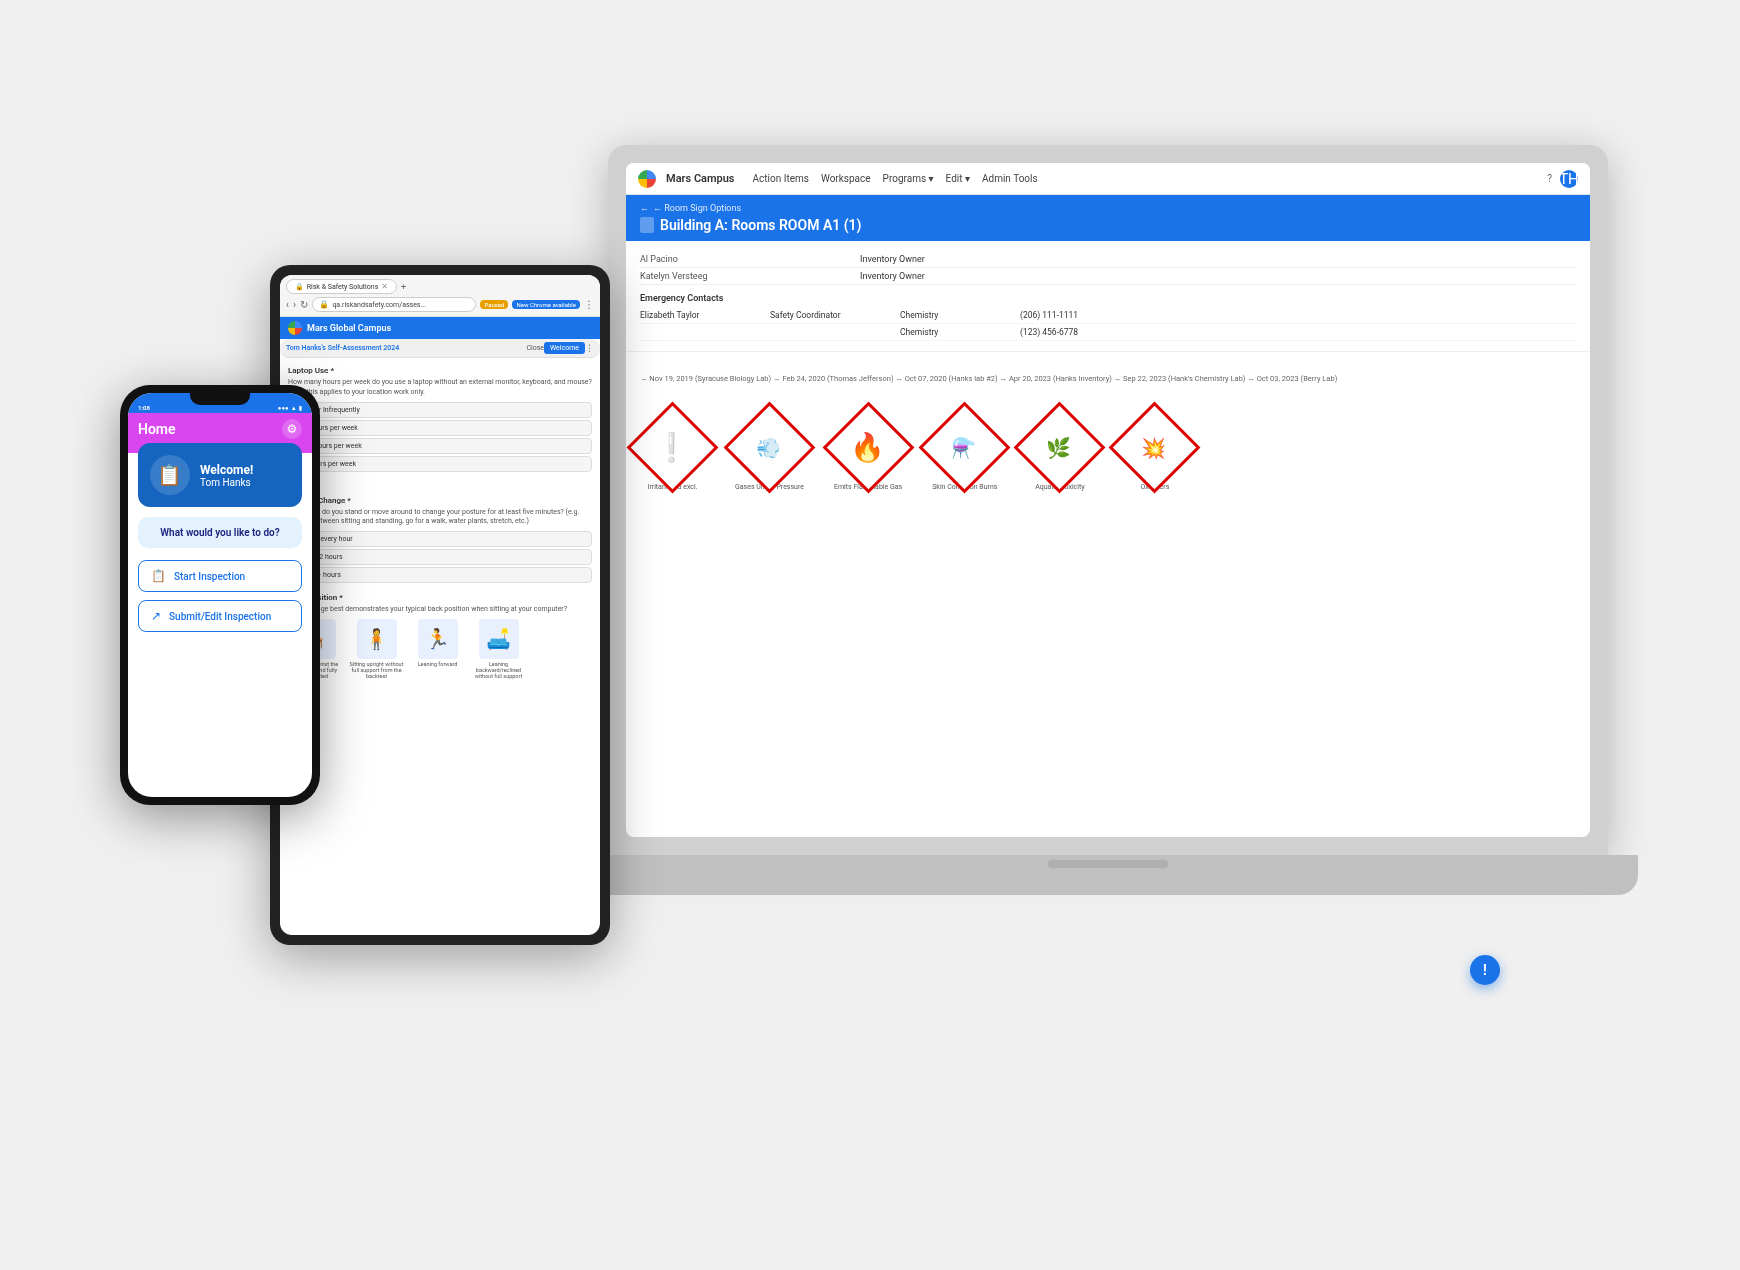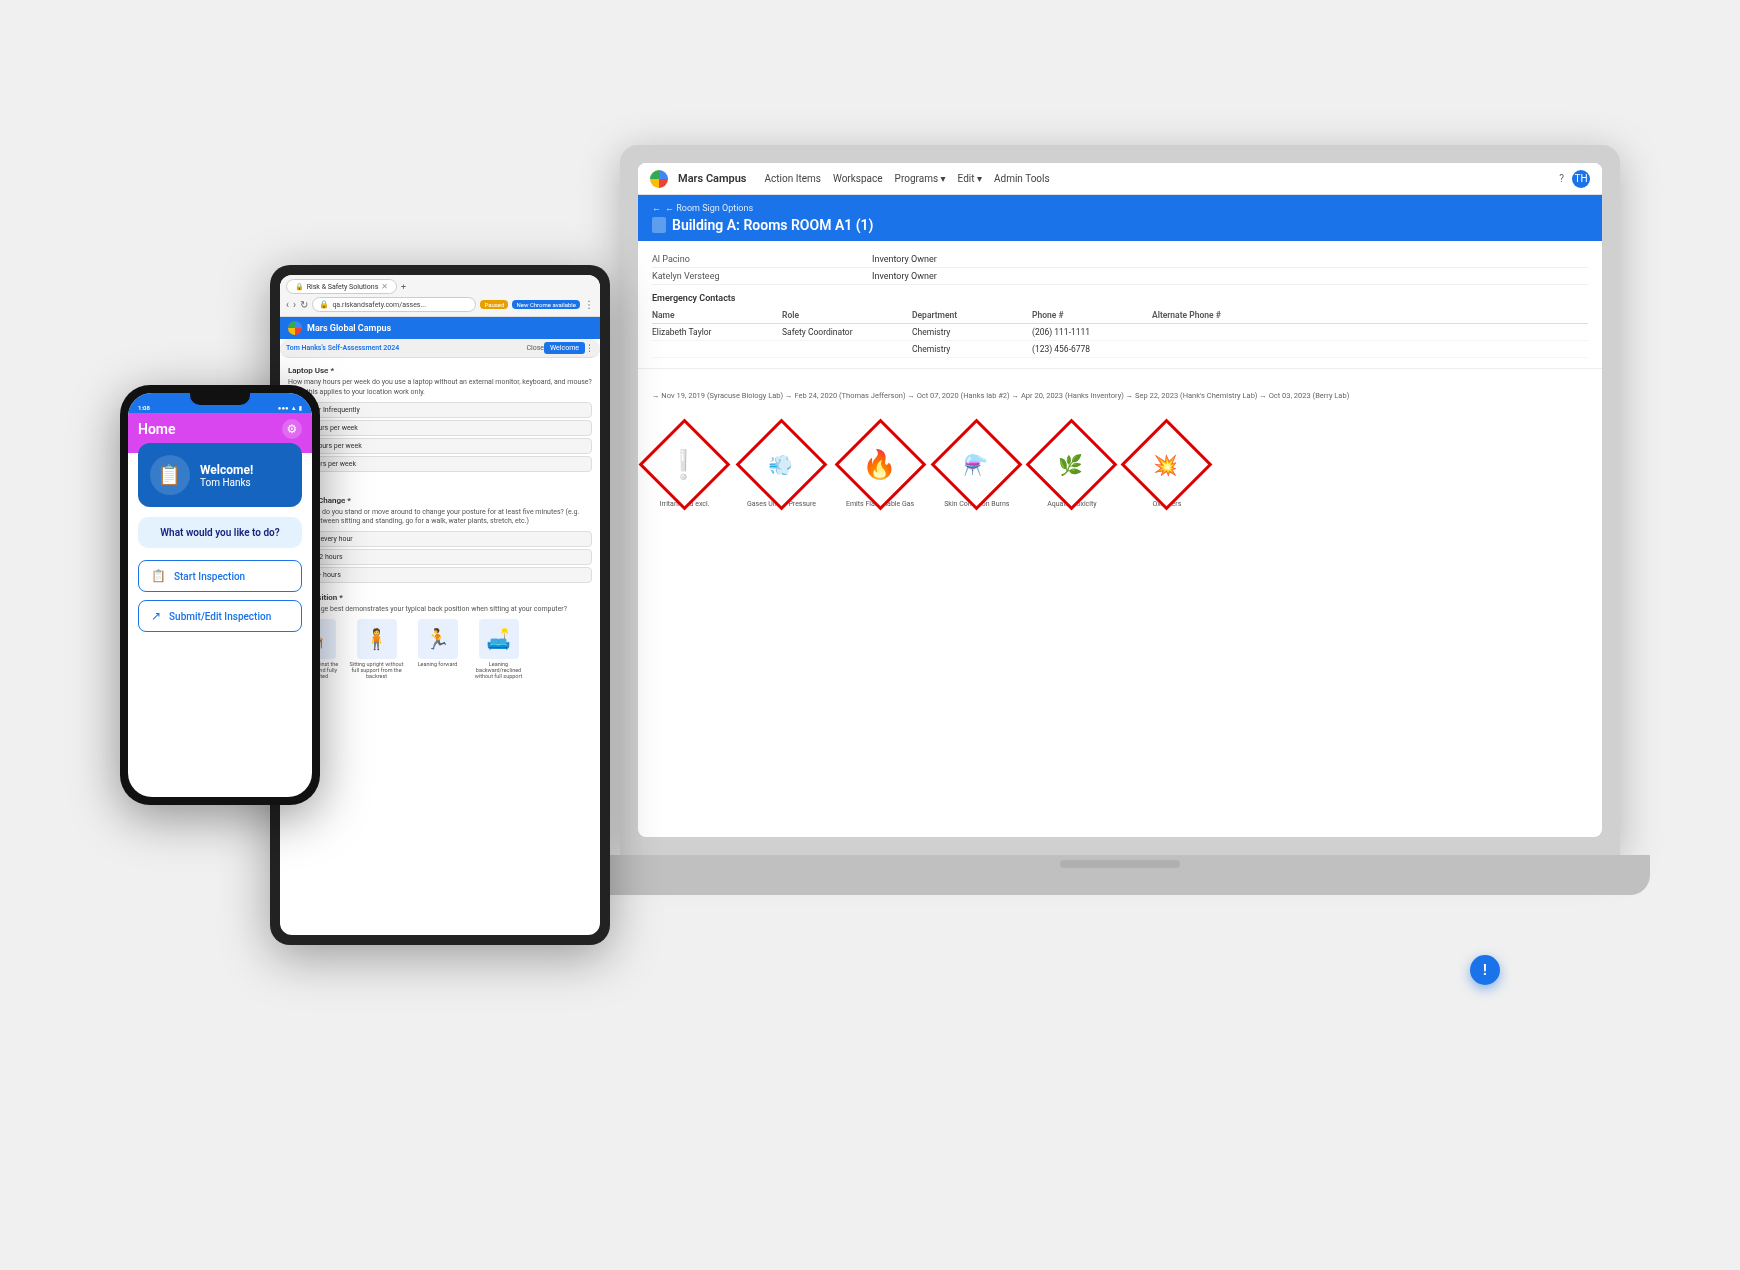--- a/index.html
+++ b/index.html
@@ -17,21 +17,21 @@
 
     .scene {
       position: relative;
       width: 1500px;
       height: 1100px;
     }
 
     
     .laptop {
       position: absolute;
-      right: 0;
+      right: 12px;
       top: 60px;
       width: 1000px;
       height: 750px;
     }
     .laptop-body {
       position: absolute;
       top: 0; left: 0; right: 0; bottom: 40px;
       background: #d0d0d0;
       border-radius: 18px 18px 0 0;
       padding: 18px;
@@ -94,21 +94,21 @@
       margin-left: auto;
       display: flex;
       gap: 8px;
       align-items: center;
     }
     .ls-nav-right-icon {
       width: 18px; height: 18px;
       border-radius: 50%;
       background: #1a73e8;
       color: #fff;
-      font-size: 10px;
+      font-size: 15px;
       display: flex; align-items: center; justify-content: center; text-align: center;
     }
 
     .ls-subheader {
       background: #1a73e8;
       padding: 8px 14px;
     }
     .ls-back {
       font-size: 9px;
       color: rgba(255,255,255,0.85);
@@ -578,27 +578,20 @@
           <div class="ls-row">
             <span class="ls-row-label">Al Pacino</span>
             <span class="ls-row-val">Inventory Owner</span>
           </div>
           <div class="ls-row">
             <span class="ls-row-label">Katelyn Versteeg</span>
             <span class="ls-row-val">Inventory Owner</span>
           </div>
 
           <div class="ls-section-title">Emergency Contacts</div>
-          <div class="ls-table-header">
-            <span class="col-name">Name</span>
-            <span class="col-role">Role</span>
-            <span class="col-dept">Department</span>
-            <span class="col-phone">Phone #</span>
-            <span class="col-alt">Alternate Phone #</span>
-          </div>
           <div class="ls-table-row">
             <span class="col-name">Elizabeth Taylor</span>
             <span class="col-role">Safety Coordinator</span>
             <span class="col-dept">Chemistry</span>
             <span class="col-phone">(206) 111-1111</span>
             <span class="col-alt"></span>
           </div>
           <div class="ls-table-row">
             <span class="col-name"></span>
             <span class="col-role"></span>

